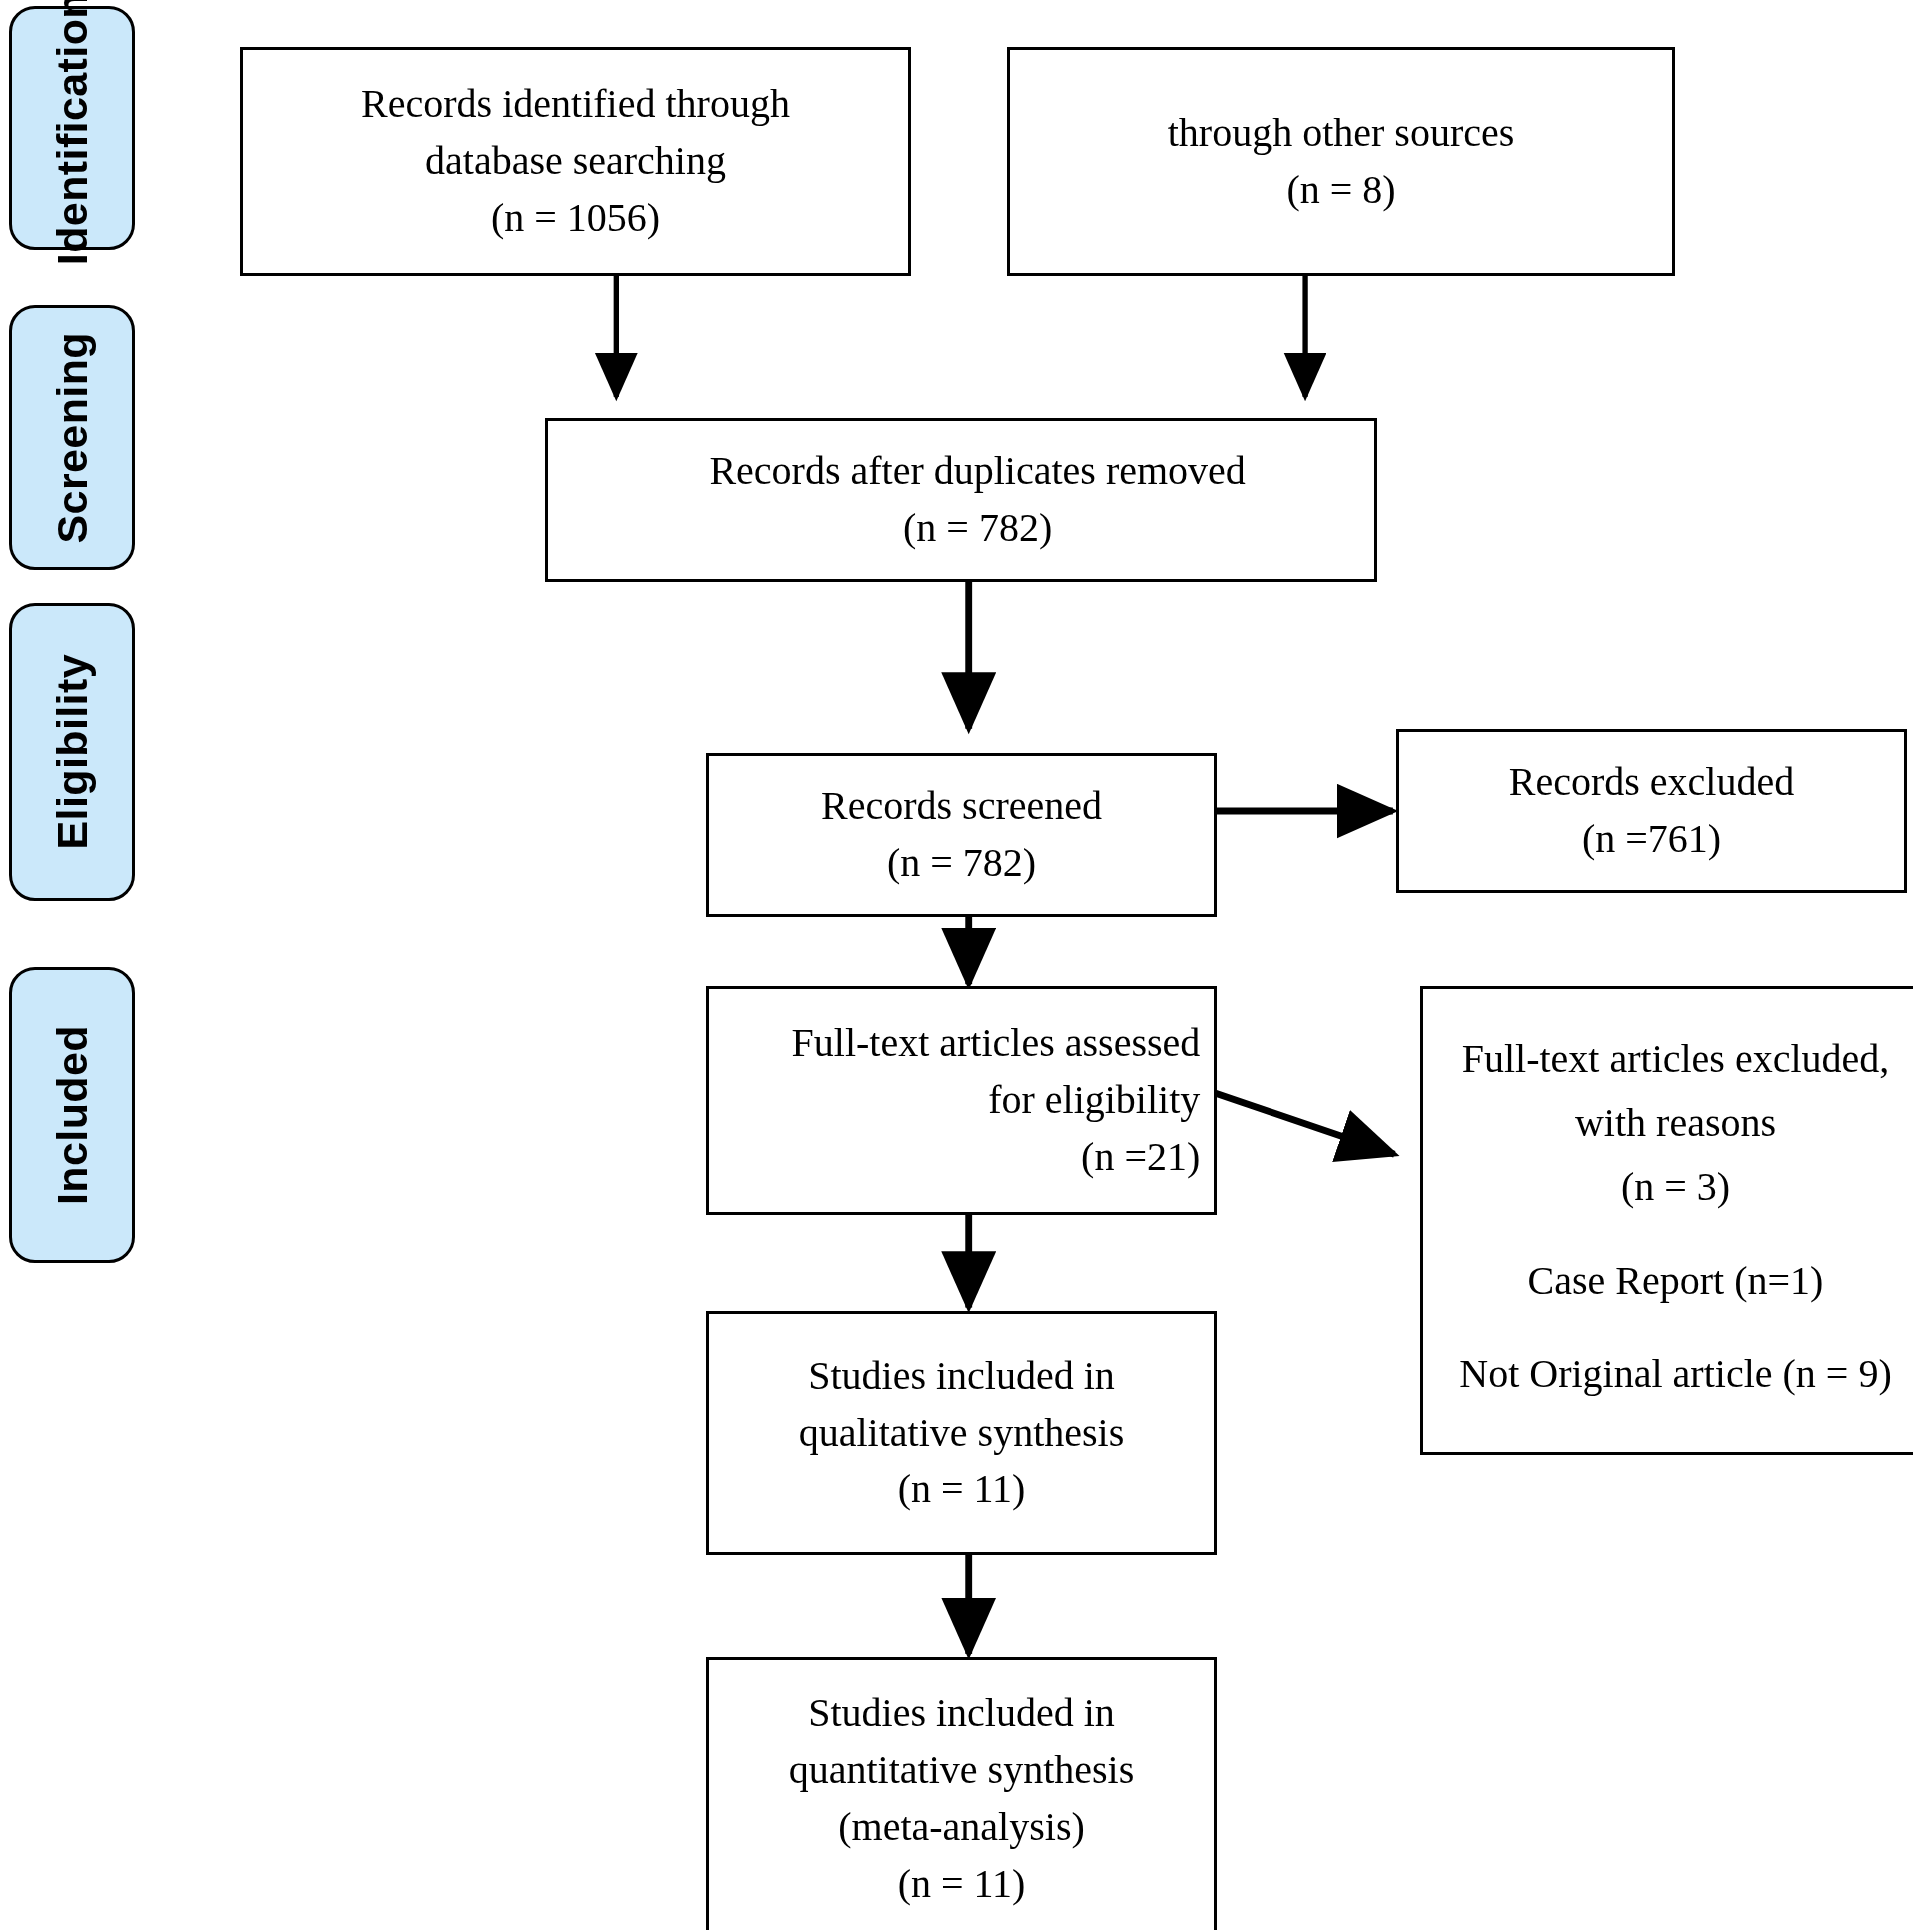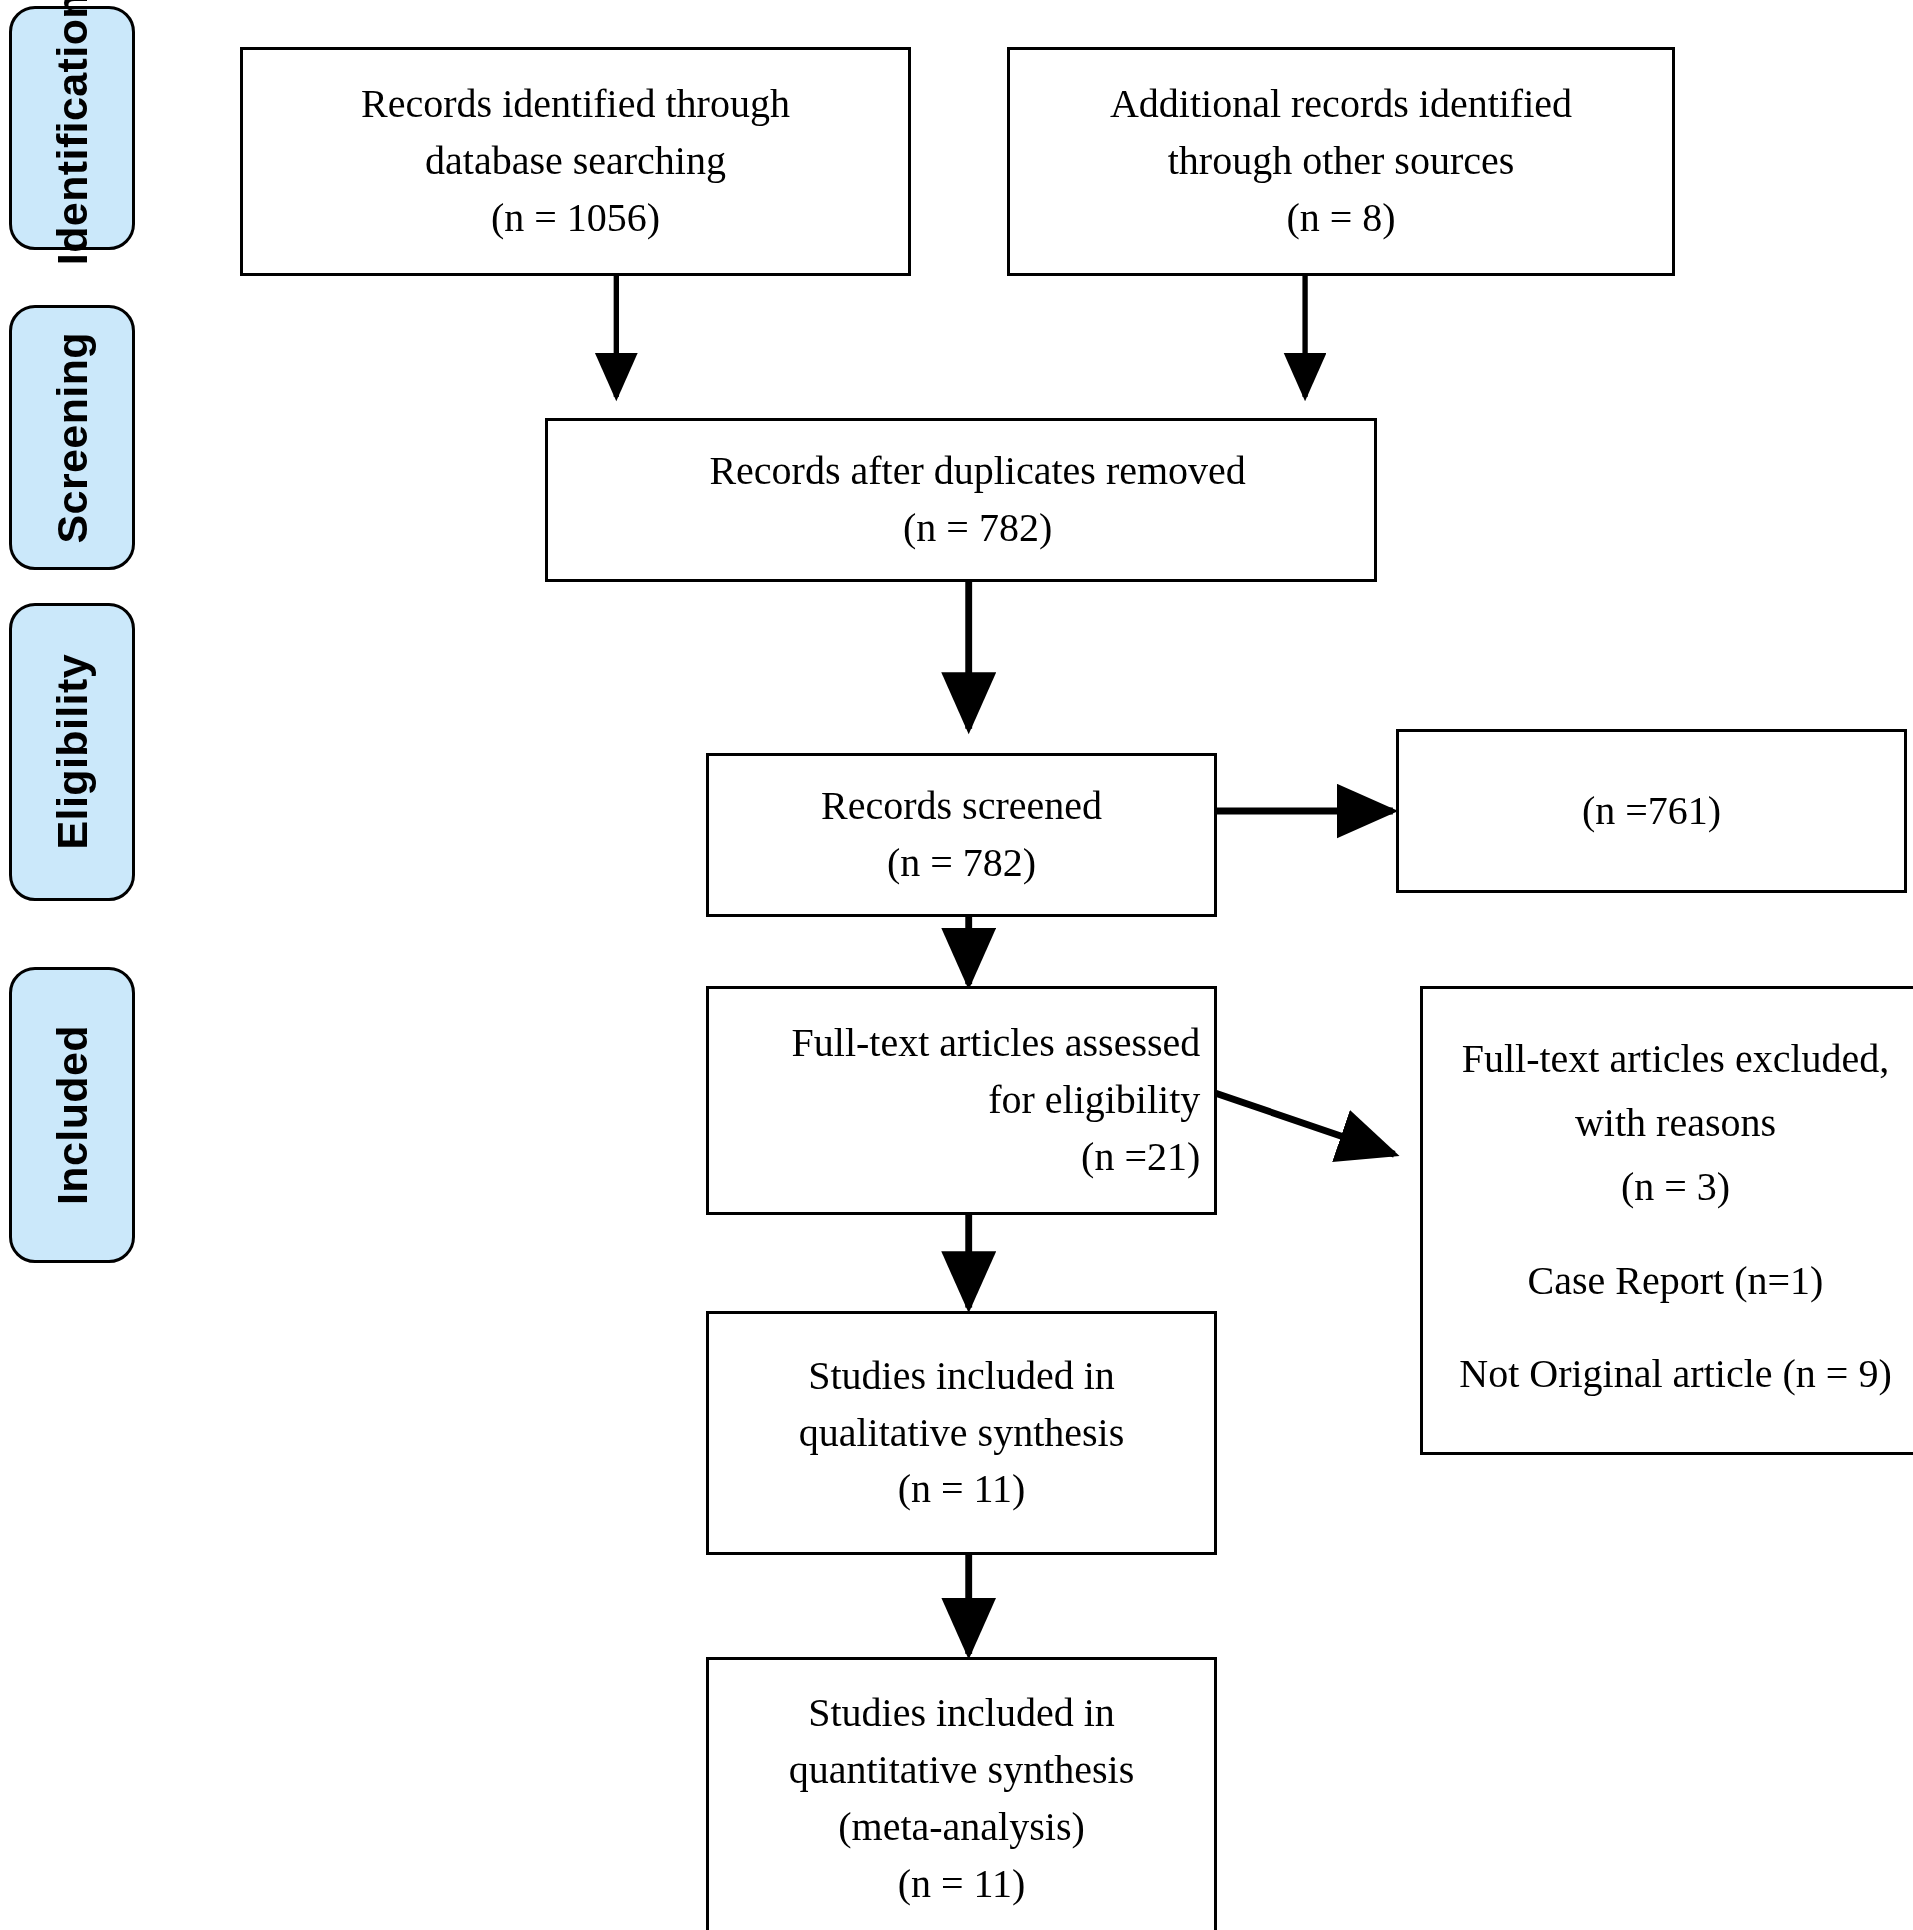--- a/index.html
+++ b/index.html
@@ -135,36 +135,36 @@
     <span class="stage-label">Included</span>
   </div>
 
   <div class="flow-box" style="left:240px; top:47px; width:671px; height:229px;">
     <div class="line">Records identified through</div>
     <div class="line">database searching</div>
     <div class="line">(n = 1056)</div>
   </div>
 
   <div class="flow-box" style="left:1007px; top:47px; width:668px; height:229px;">
-    <div class="line">Additional records identified</div>
     <div class="line">through other sources</div>
     <div class="line">(n = 8)</div>
   </div>
 
   <div class="flow-box" style="left:545px; top:418px; width:832px; height:164px;padding-left:47px;">
     <div class="line">Records after duplicates removed</div>
     <div class="line">(n = 782)</div>
   </div>
 
   <div class="flow-box" style="left:706px; top:729px; width:511px; height:164px;margin-top:24px;">
     <div class="line">Records screened</div>
     <div class="line">(n = 782)</div>
   </div>
 
   <div class="flow-box" style="left:1396px; top:729px; width:511px; height:164px;">
+    <div class="line">Records excluded</div>
     <div class="line">(n =761)</div>
   </div>
 
   <div class="flow-box" style="left:706px; top:986px; width:511px; height:229px;align-items:flex-end;">
     <div class="line">Full-text articles assessed</div>
     <div class="line">for eligibility</div>
     <div class="line">(n =21)</div>
   </div>
 
   <div class="flow-box gap-lines" style="left:1396px; top:986px; width:511px; height:469px;margin-left:24px;">

